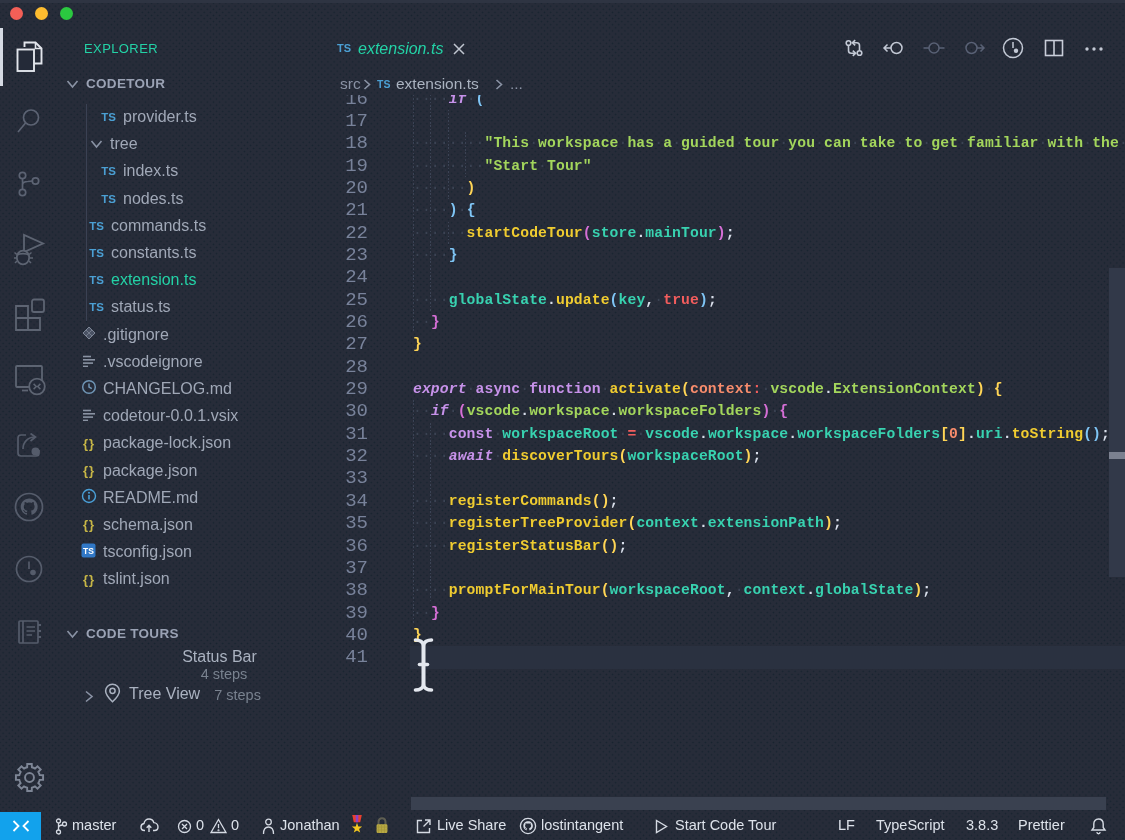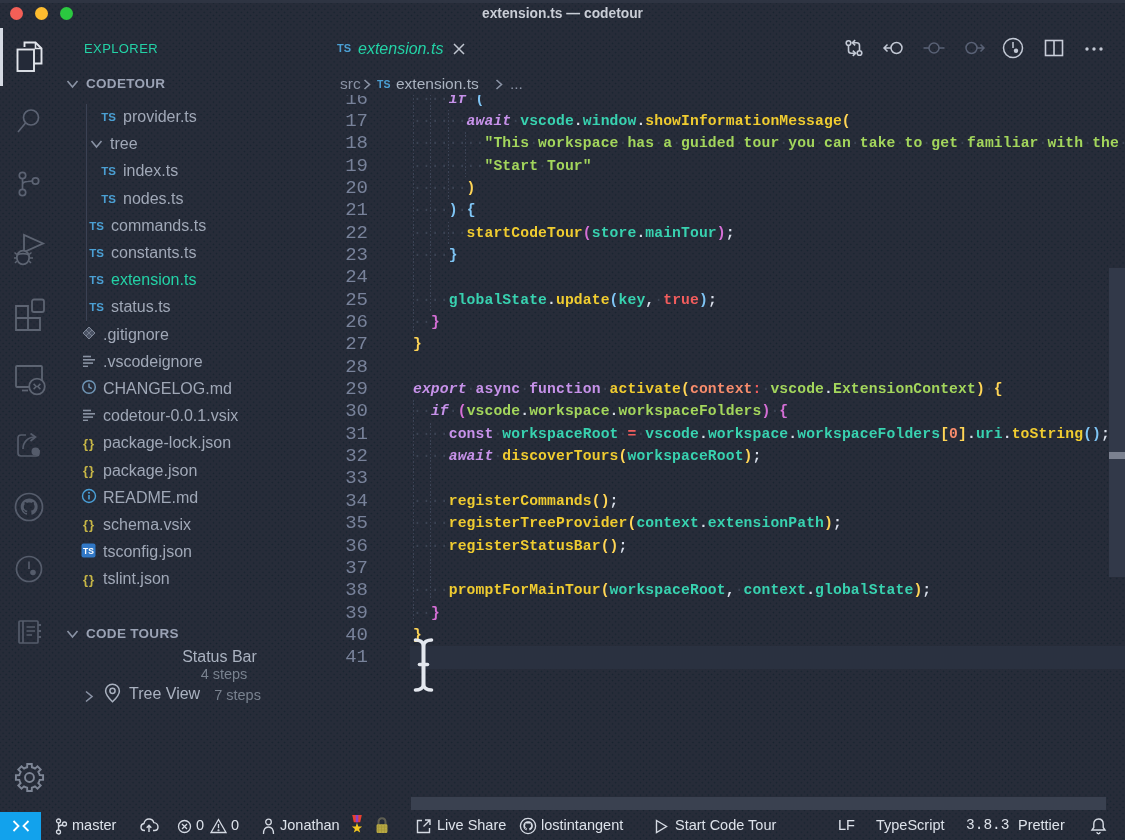--- a/index.html
+++ b/index.html
@@ -43,21 +43,20 @@
 </style>
 </head>
 <body>
 <div id="app">
 
   <div class="abs" style="left:0;top:0;width:1125px;height:28px;">
     <div class="abs" style="left:10px;top:7px;width:13px;height:13px;border-radius:50%;background:#f35f57;"></div>
     <div class="abs" style="left:35px;top:7px;width:13px;height:13px;border-radius:50%;background:#fdbc2f;"></div>
     <div class="abs" style="left:60px;top:7px;width:13px;height:13px;border-radius:50%;background:#2bc840;"></div>
     <div class="abs" style="left:0;top:0;width:1125px;height:3px;background:#2e3442;"></div>
-    <div class="abs" style="left:0;top:6px;width:1125px;text-align:center;font-size:13.8px;font-weight:600;color:#c9cdd6;">extension.ts — codetour</div>
   </div>
 
   <div id="actbar" class="abs" style="left:0;top:28px;width:57px;height:784px;"></div>
 
   <div class="abs" style="left:0;top:28px;width:3px;height:58px;background:#d5dae3;"></div>
 
   <svg class="abs" style="left:15px;top:41px;" width="30" height="32" viewBox="0 0 30 32">
       <g stroke="#e2e5ec" stroke-width="1.9" fill="none">
         <path d="M9.5 6 V1.5 H20.5 L26.5 7.5 V22.5 H19"></path>
         <path d="M20.5 1.5 V7.5 H26.5" stroke-width="1.6"></path>
@@ -234,21 +233,21 @@
   <div class="row" style="top:484.2px;padding-left:23px;">
       <span class="ic"><svg width="16" height="16" viewBox="0 0 16 16">
           <circle cx="8" cy="8" r="6.5" fill="none" stroke="#4aa0d8" stroke-width="1.4"></circle>
           <circle cx="8" cy="4.7" r="1" fill="#4aa0d8"></circle>
           <path d="M8 7 V11.5" stroke="#4aa0d8" stroke-width="1.6"></path>
         </svg></span>
       <span>README.md</span>
     </div>
   <div class="row" style="top:511.4px;padding-left:23px;">
       <span class="ic brc">{ }</span>
-      <span>schema.vsix</span>
+      <span>schema.json</span>
     </div>
   <div class="row" style="top:538.6px;padding-left:23px;">
       <span class="ic"><svg width="15" height="15" viewBox="0 0 15 15">
           <rect x="0.5" y="0.5" width="14" height="14" rx="2" fill="#3178c6"></rect>
           <text x="7.5" y="11" font-family="Liberation Sans" font-size="8.5" font-weight="bold" fill="#fff" text-anchor="middle">TS</text>
         </svg></span>
       <span>tsconfig.json</span>
     </div>
   <div class="row" style="top:565.8px;padding-left:23px;">
       <span class="ic brc">{ }</span>
@@ -383,21 +382,20 @@
     <div class="ln" style="top:394.8px;">34</div>
     <div class="ln" style="top:417.15px;">35</div>
     <div class="ln" style="top:439.5px;">36</div>
     <div class="ln" style="top:461.85px;">37</div>
     <div class="ln" style="top:484.2px;">38</div>
     <div class="ln" style="top:506.55px;">39</div>
     <div class="ln" style="top:528.9px;">40</div>
     <div class="ln" style="top:551.25px;">41</div>
 
     <div class="cl" style="top:-7.5px;"><span class="w">····</span><span class="k">if</span><span class="w">·</span><span class="b">(</span></div>
-    <div class="cl" style="top:14.85px;"><span class="w">······</span><span class="k">await</span><span class="w">·</span><span class="tl">vscode</span>.<span class="tl">window</span>.<span class="fn">showInformationMessage</span><span class="g">(</span></div>
     <div class="cl" style="top:37.2px;"><span class="w">········</span><span class="st">"This</span><span class="w">·</span><span class="st">workspace</span><span class="w">·</span><span class="st">has</span><span class="w">·</span><span class="st">a</span><span class="w">·</span><span class="st">guided</span><span class="w">·</span><span class="st">tour</span><span class="w">·</span><span class="st">you</span><span class="w">·</span><span class="st">can</span><span class="w">·</span><span class="st">take</span><span class="w">·</span><span class="st">to</span><span class="w">·</span><span class="st">get</span><span class="w">·</span><span class="st">familiar</span><span class="w">·</span><span class="st">with</span><span class="w">·</span><span class="st">the</span><span class="w">·</span></div>
     <div class="cl" style="top:59.55px;"><span class="w">········</span><span class="st">"Start</span><span class="w">·</span><span class="st">Tour"</span></div>
     <div class="cl" style="top:81.9px;"><span class="w">······</span><span class="g">)</span></div>
     <div class="cl" style="top:104.25px;"><span class="w">····</span><span class="b">)</span><span class="w">·</span><span class="b">{</span></div>
     <div class="cl" style="top:126.6px;"><span class="w">······</span><span class="fn">startCodeTour</span><span class="o">(</span><span class="tl">store</span>.<span class="tl">mainTour</span><span class="o">)</span>;</div>
     <div class="cl" style="top:148.95px;"><span class="w">····</span><span class="b">}</span></div>
     <div class="cl" style="top:193.65px;"><span class="w">····</span><span class="tl">globalState</span>.<span class="fn">update</span><span class="b">(</span><span class="tl">key</span>,<span class="w">·</span><span class="rd">true</span><span class="b">)</span>;</div>
     <div class="cl" style="top:216px;"><span class="w">··</span><span class="o">}</span></div>
     <div class="cl" style="top:238.35px;"><span class="g">}</span></div>
     <div class="cl" style="top:283.05px;"><span class="k">export</span><span class="w">·</span><span class="ku">async</span><span class="w">·</span><span class="ku">function</span><span class="w">·</span><span class="fn">activate</span><span class="g">(</span><span class="or">context</span><span class="rd">:</span><span class="w">·</span><span class="st">vscode</span>.<span class="st">ExtensionContext</span><span class="g">)</span><span class="w">·</span><span class="g">{</span></div>
@@ -491,21 +489,21 @@
         <circle cx="16" cy="16" r="13.5" fill="none" stroke="#d5dae3" stroke-width="2.4"></circle>
         <path d="M16 7.5 c-4.6 0 -8.3 3.7 -8.3 8.3 c0 3.7 2.4 6.8 5.7 7.9 c.4 .1 .6 -.2 .6 -.4 v-1.5 c-2.3 .5 -2.8 -1 -2.8 -1 c-.4 -1 -.9 -1.2 -.9 -1.2 c-.8 -.5 .1 -.5 .1 -.5 c.8 .1 1.3 .9 1.3 .9 c.7 1.3 2 .9 2.4 .7 c.1 -.5 .3 -.9 .5 -1.1 c-1.9 -.2 -3.8 -.9 -3.8 -4.1 c0 -.9 .3 -1.6 .9 -2.2 c-.1 -.2 -.4 -1.1 .1 -2.2 c0 0 .7 -.2 2.3 .8 c.7 -.2 1.4 -.3 2.1 -.3 c.7 0 1.4 .1 2.1 .3 c1.6 -1.1 2.3 -.8 2.3 -.8 c.5 1.2 .2 2 .1 2.2 c.5 .6 .9 1.3 .9 2.2 c0 3.2 -2 3.9 -3.8 4.1 c.3 .3 .6 .8 .6 1.5 v2.2 c0 .2 .1 .5 .6 .4 c3.3 -1.1 5.7 -4.2 5.7 -7.9 c0 -4.6 -3.7 -8.3 -8.3 -8.3 Z" fill="#d5dae3"></path>
       </svg>
     <div class="abs" style="left:541px;top:5px;">lostintangent</div>
     <svg class="abs" style="left:655px;top:7px;" width="13" height="15" viewBox="0 0 13 15">
         <path d="M1.5 1.5 L11.5 7.5 L1.5 13.5 Z" fill="none" stroke="#d5dae3" stroke-width="1.4"></path>
       </svg>
     <div class="abs" style="left:675px;top:5px;">Start Code Tour</div>
     <div class="abs" style="left:838px;top:5px;">LF</div>
     <div class="abs" style="left:876px;top:5px;text-align:right;">TypeScript</div>
-    <div class="abs" style="left:966px;top:5px;font-family:Liberation Mono, monospace;">3.8.3</div>
+    <div class="abs" style="left:966px;top:5px;">3.8.3</div>
     <div class="abs" style="left:1018px;top:5px;">Prettier</div>
     <svg class="abs" style="left:1090px;top:5px;" width="17" height="18" viewBox="0 0 17 18">
         <g fill="none" stroke="#d5dae3" stroke-width="1.4">
           <path d="M8.5 2 C5.5 2 3.8 4.2 3.8 7 V10.5 L2 13 H15 L13.2 10.5 V7 C13.2 4.2 11.5 2 8.5 2 Z"></path>
           <path d="M6.8 15.2 C7 16.2 7.7 16.8 8.5 16.8 C9.3 16.8 10 16.2 10.2 15.2"></path>
         </g>
       </svg>
   </div>
 </div>
 

